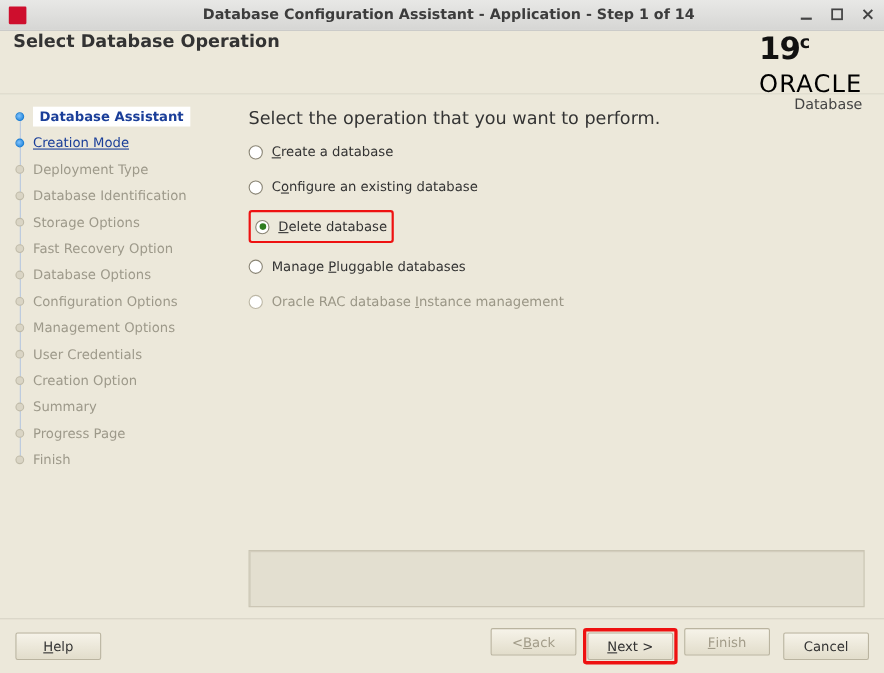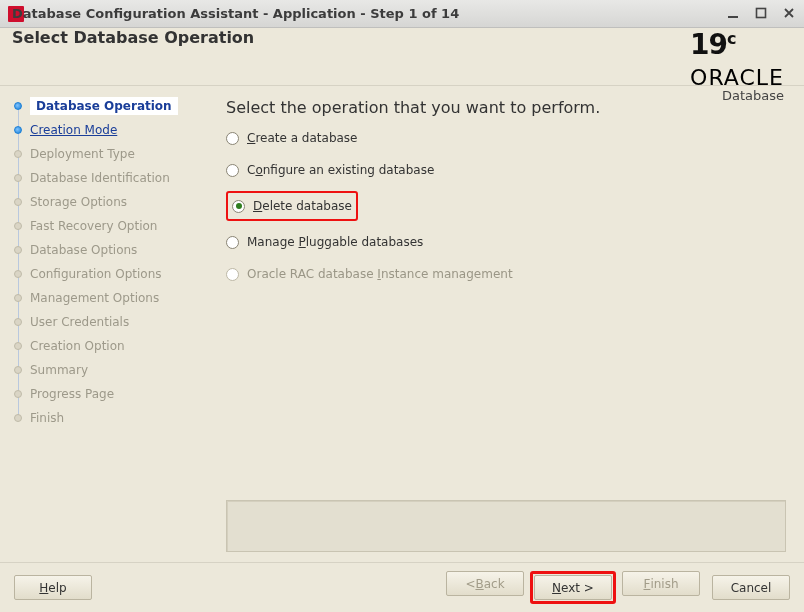--- a/index.html
+++ b/index.html
@@ -8,21 +8,21 @@
 
   
   .titlebar {
     height:28px;
     background: linear-gradient(to bottom, #e8e8e6, #d6d6d4);
     border-bottom:1px solid #bfbfbd;
     display:flex; align-items:center;
     position:relative;
   }
   .title {
-    position:absolute; left:12px; right:0; 
+    position:absolute; left:12px; right:0; text-align:center;
     font-weight:bold; font-size:13px; color:#3c3c3c;
     pointer-events:none;
   }
   .win-controls { position:absolute; right:6px; top:4px; display:flex; gap:10px; }
   .win-btn { width:18px; height:18px; display:flex; align-items:center; justify-content:center; cursor:pointer; color:#444; }
   .appicon { width:16px; height:16px; margin:0 8px; background:#ce0e2d; border-radius:1px; }
 
   
   .header {
     height:58px;
@@ -147,21 +147,21 @@
       <span class="db">Database</span>
     </span>
   </div>
 </div>
 
 <div class="main">
   <nav class="sidebar">
     <ul class="step-list" id="step-list">
         <li class="step current">
           <span class="dot"></span>
-          <span class="step-label">Database Operation</span>
+          <span class="step-label">Database Assistant</span>
         </li>
         <li class="step active">
           <span class="dot"></span>
           <span class="step-label">Creation Mode</span>
         </li>
         <li class="step upcoming">
           <span class="dot"></span>
           <span class="step-label">Deployment Type</span>
         </li>
         <li class="step upcoming">

